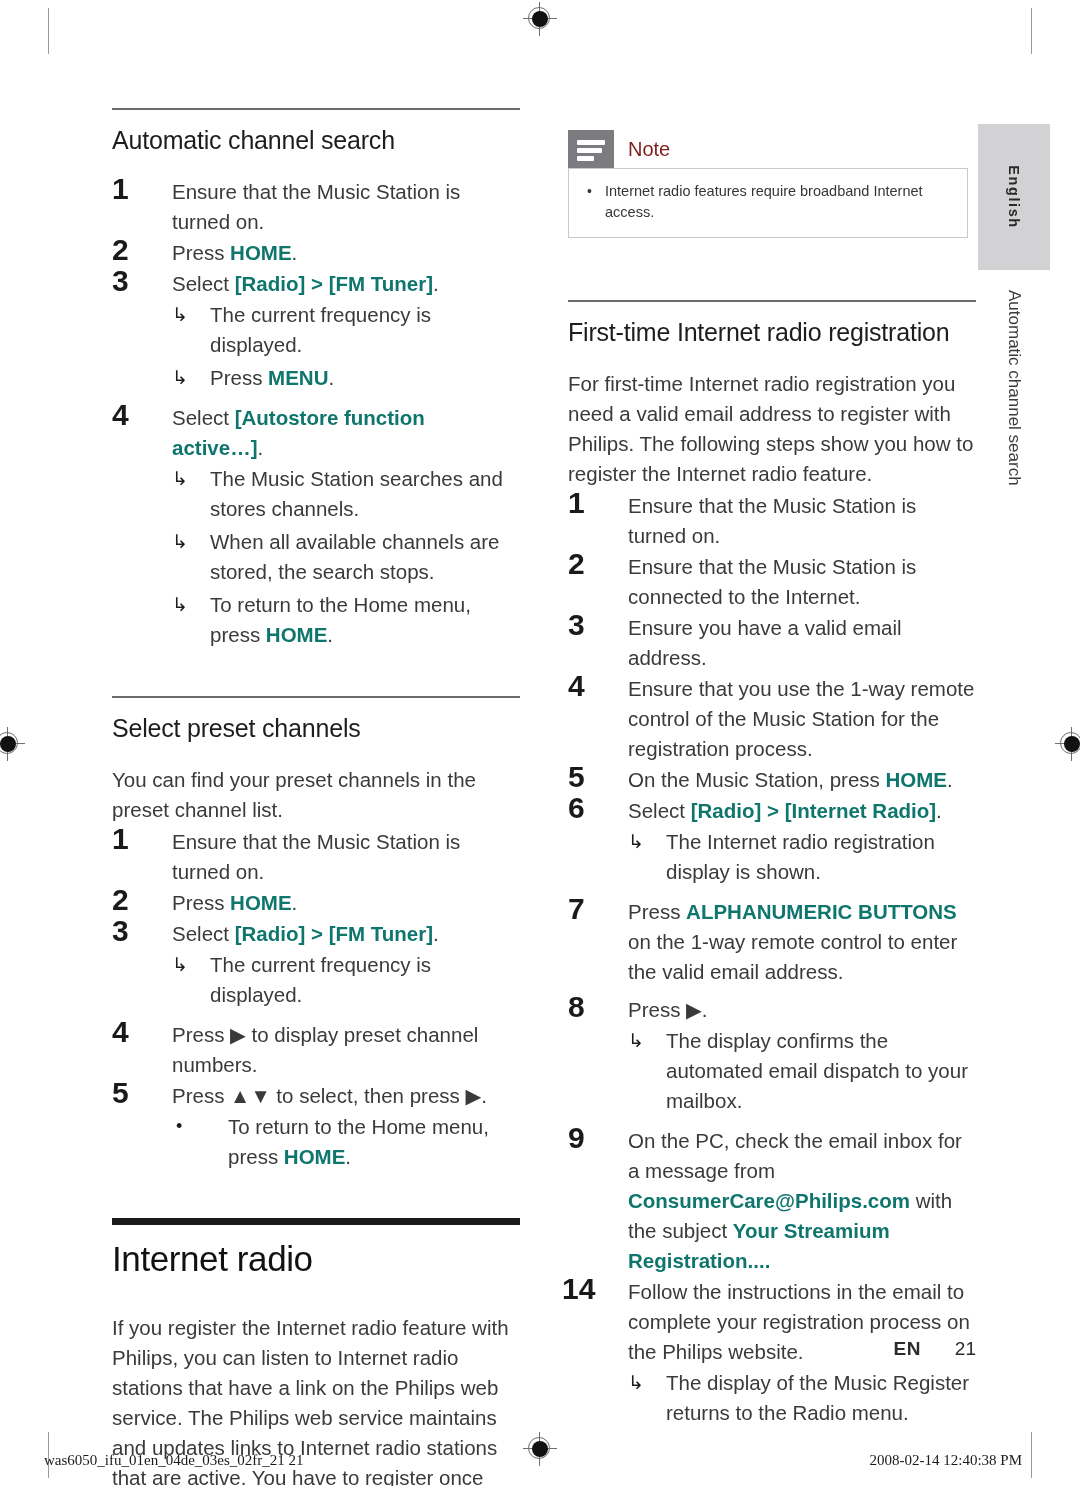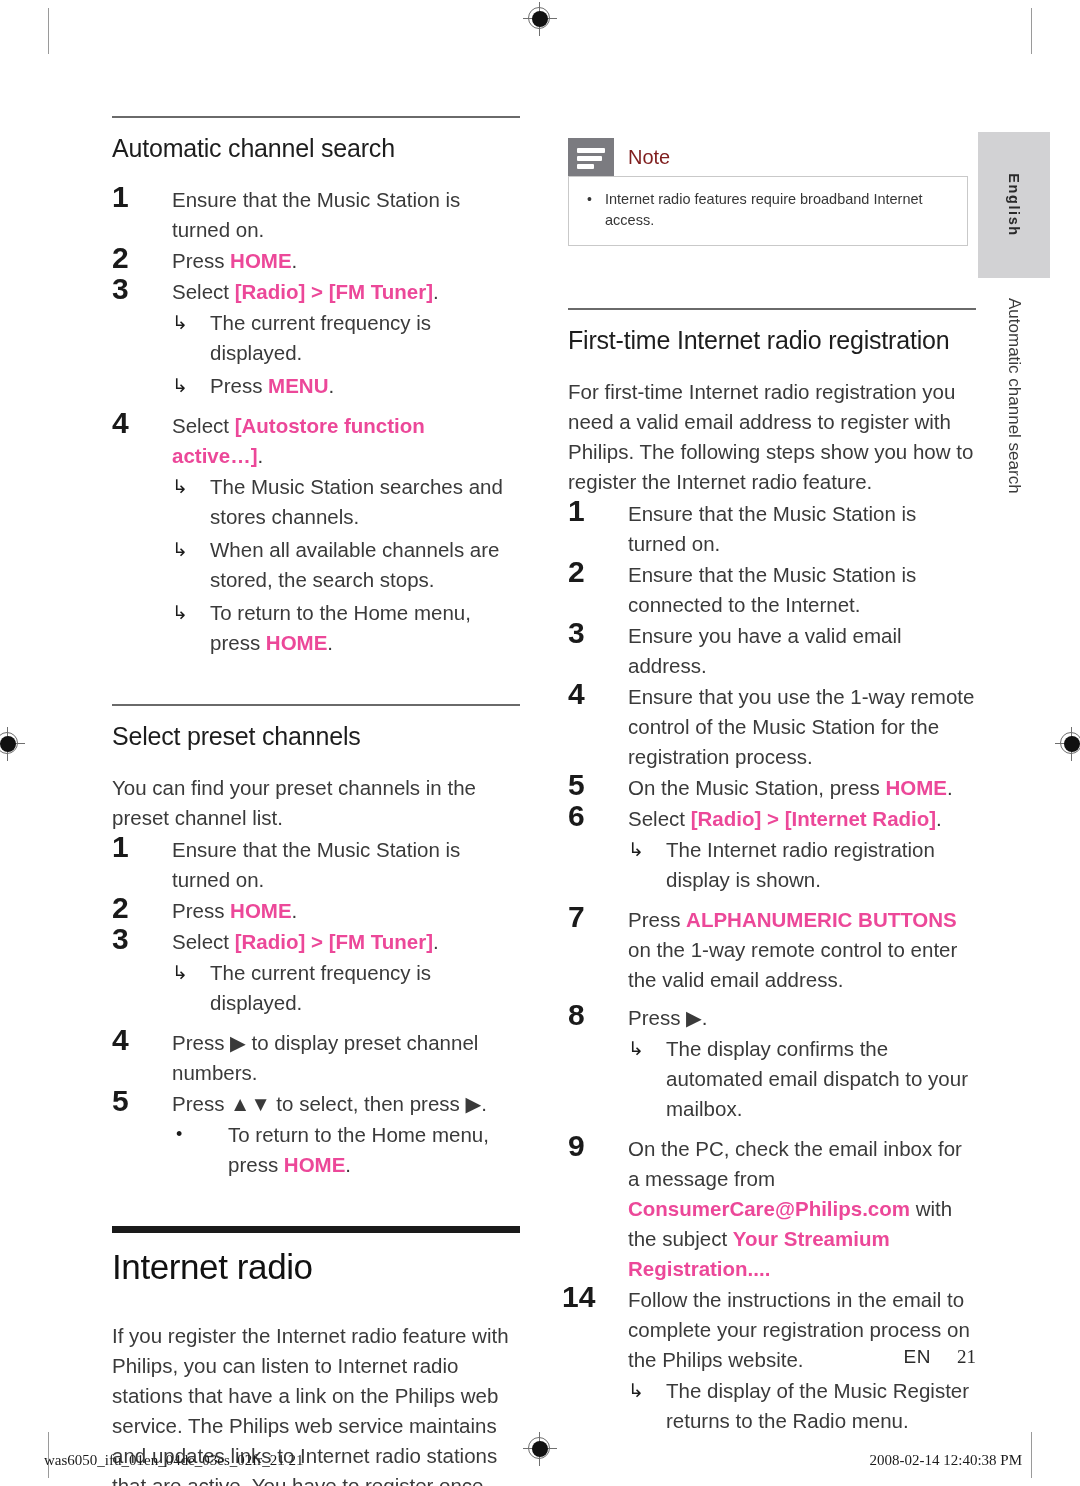--- a/index.html
+++ b/index.html
@@ -45,21 +45,21 @@
   .reg-mark .vline {
     position: absolute;
     background: #6f6f6f;
   }
   .reg-mark .hline { left: 0; top: 16px; width: 34px; height: 1px; }
   .reg-mark .vline { top: 0; left: 16px; height: 34px; width: 1px; }
 
   
   .page {
     position: absolute;
-    left: 0; top: 8px;
+    left: 0; top: 0;
     width: 1080px;
     height: 1070px;
   }
 
   .col {
     position: absolute;
     top: 108px;
     width: 408px;
   }
   .col-left  { left: 112px; }
@@ -151,21 +151,21 @@
   }
   ul.results.dotted > li { padding-left: 56px; }
   ul.results.dotted > li > .arrow {
     font-size: 18px;
     left: 4px;
     top: -1px;
   }
 
   .steps .sub { margin-top: 1px; }
 
-  b, .bold { font-weight: 700; color: #ec4899; }
+  b, .bold { font-weight: 700; color: #0f766e; }
 
   
   .note {
     margin: 22px 0 0 0;
     width: 400px;
   }
   .note-head {
     display: flex;
     align-items: center;
     height: 38px;
@@ -259,22 +259,22 @@
   
   .page-num {
     position: absolute;
     left: 568px;
     top: 1338px;
     width: 408px;
     text-align: right;
     font-size: 19px;
     color: #2b2b2b;
   }
-  .page-num .en { font-weight: 400; letter-spacing: 0.5px; }
-  .page-num .pg { display: inline-block; margin-left: 26px; font-family: Liberation Serif, serif; }
+  .page-num .en { font-weight: 700; letter-spacing: 0.5px; }
+  .page-num .pg { display: inline-block; margin-left: 34px; }
 
   .print-footer {
     position: absolute;
     top: 1452px;
     font-family: "Liberation Serif", serif;
     font-size: 15px;
     color: #1a1a1a;
     white-space: nowrap;
   }
   .print-footer.left  { left: 44px; }

